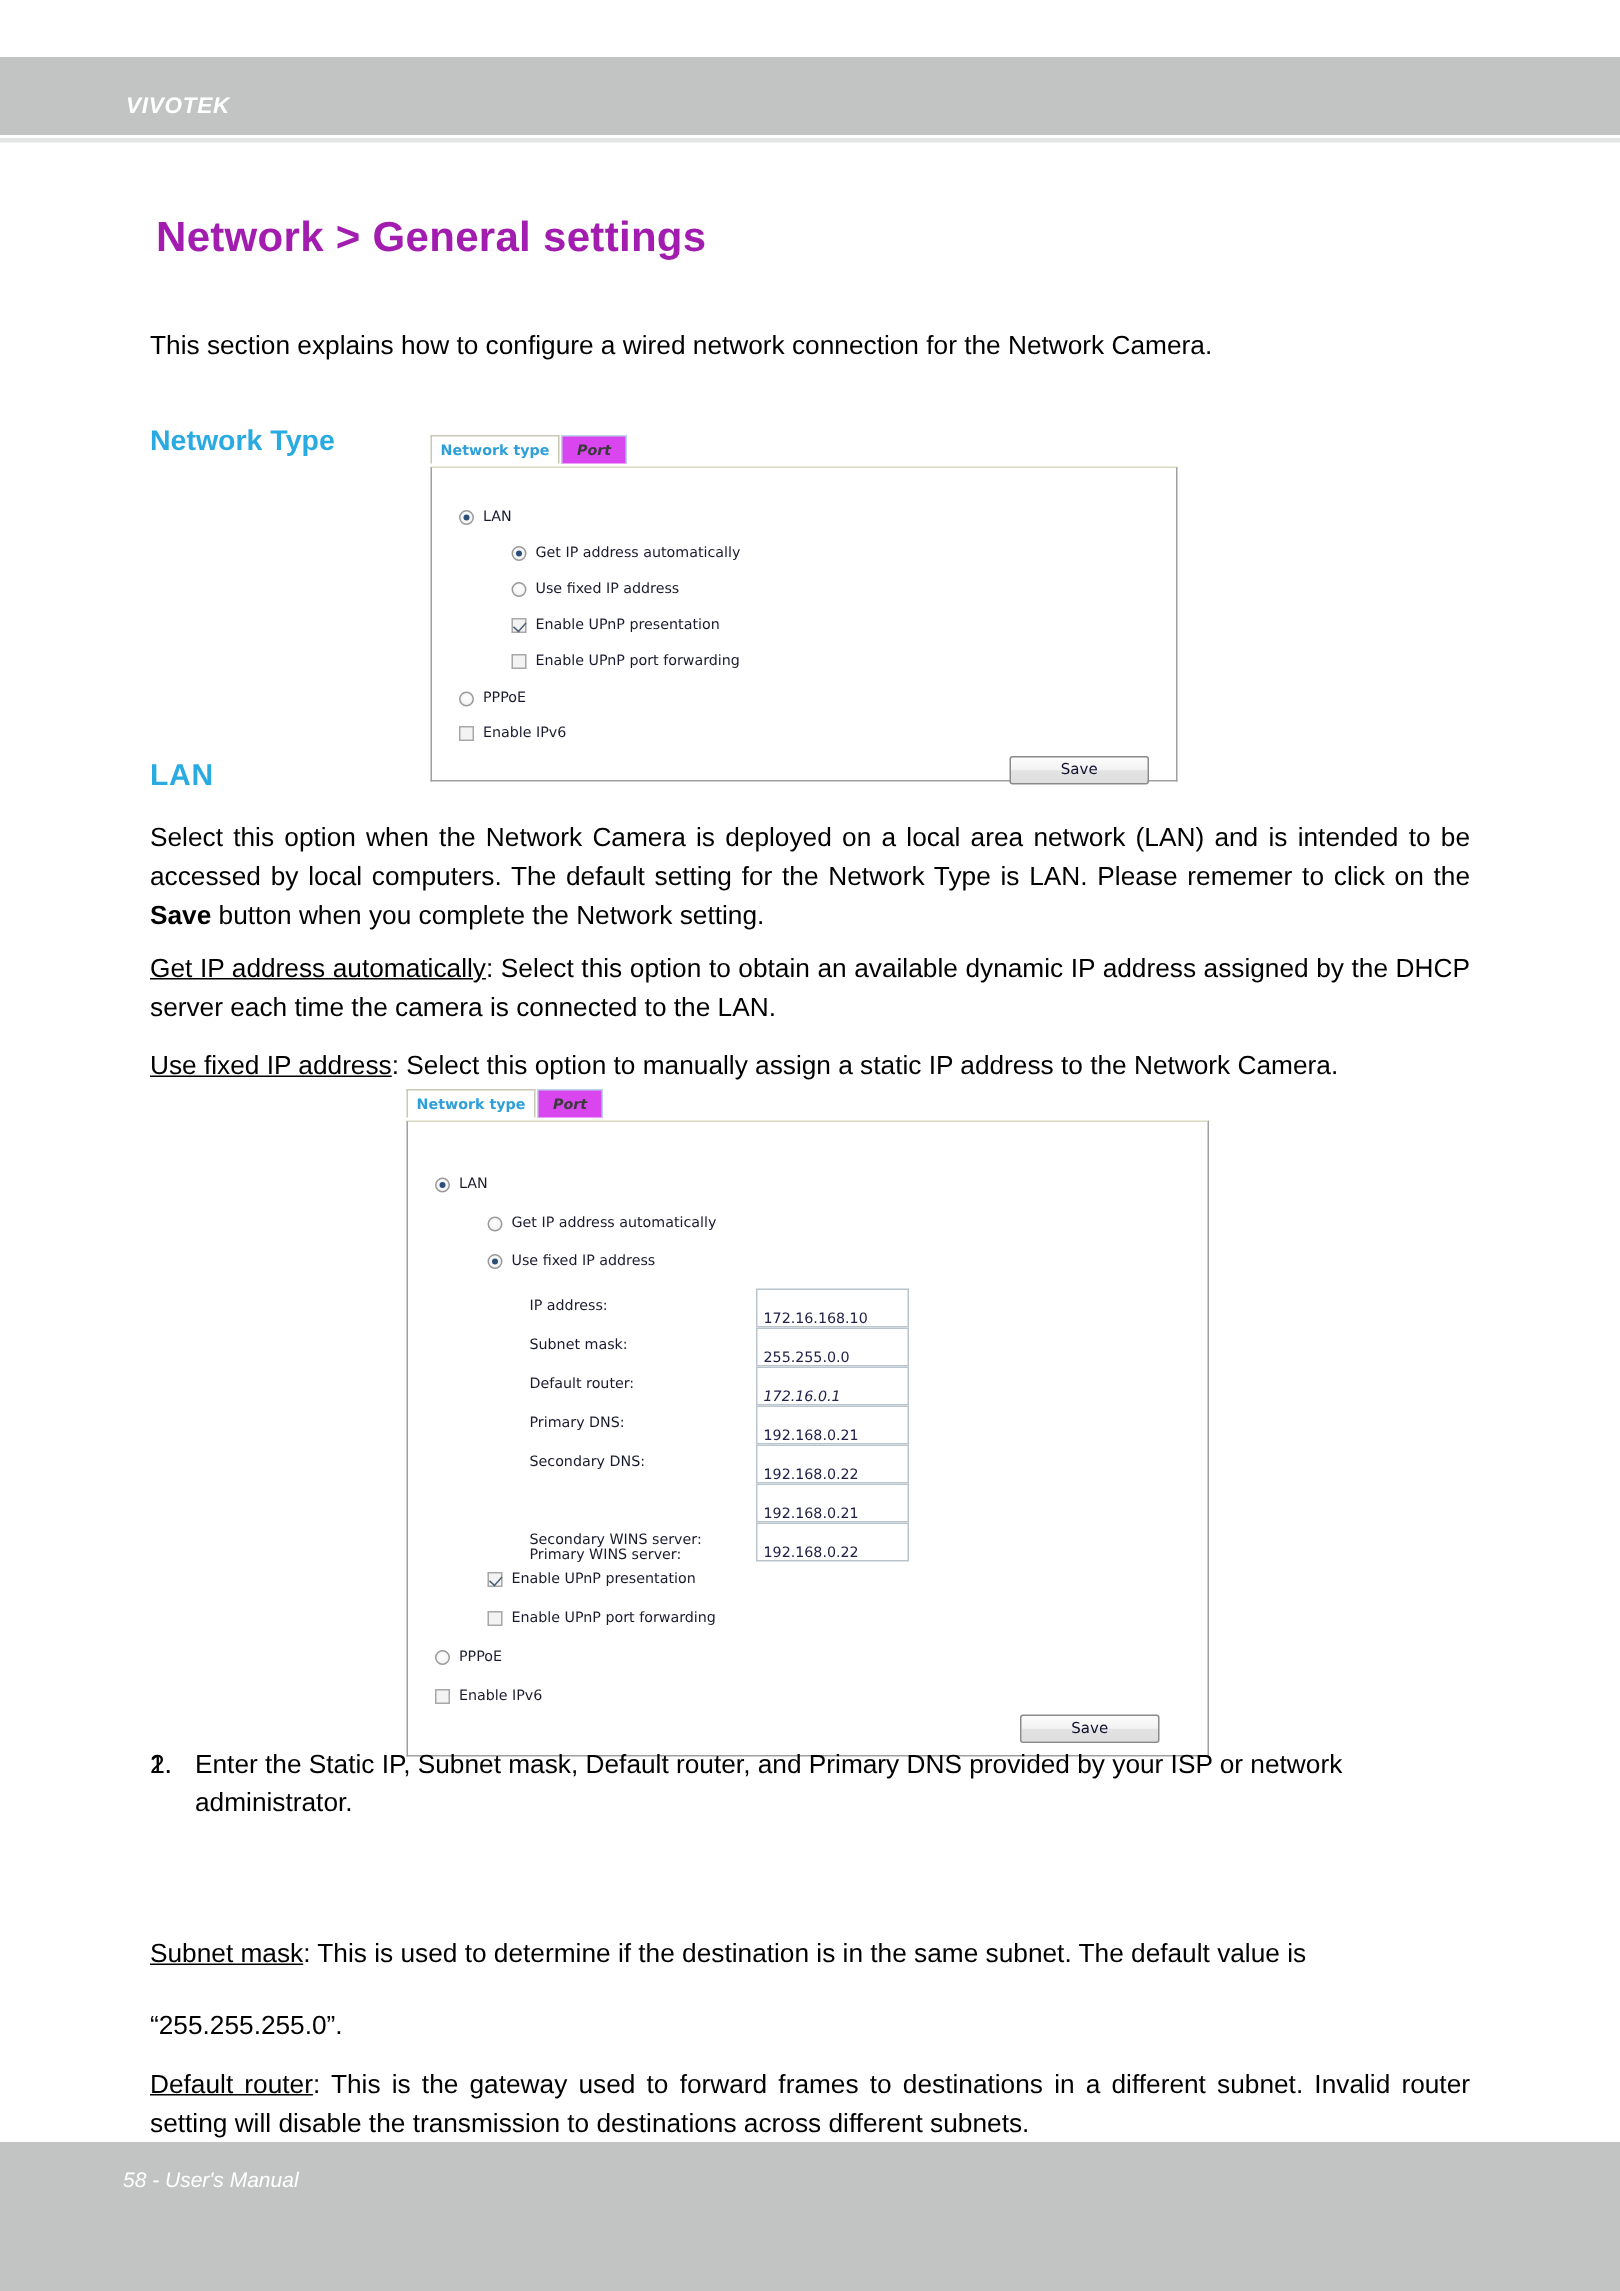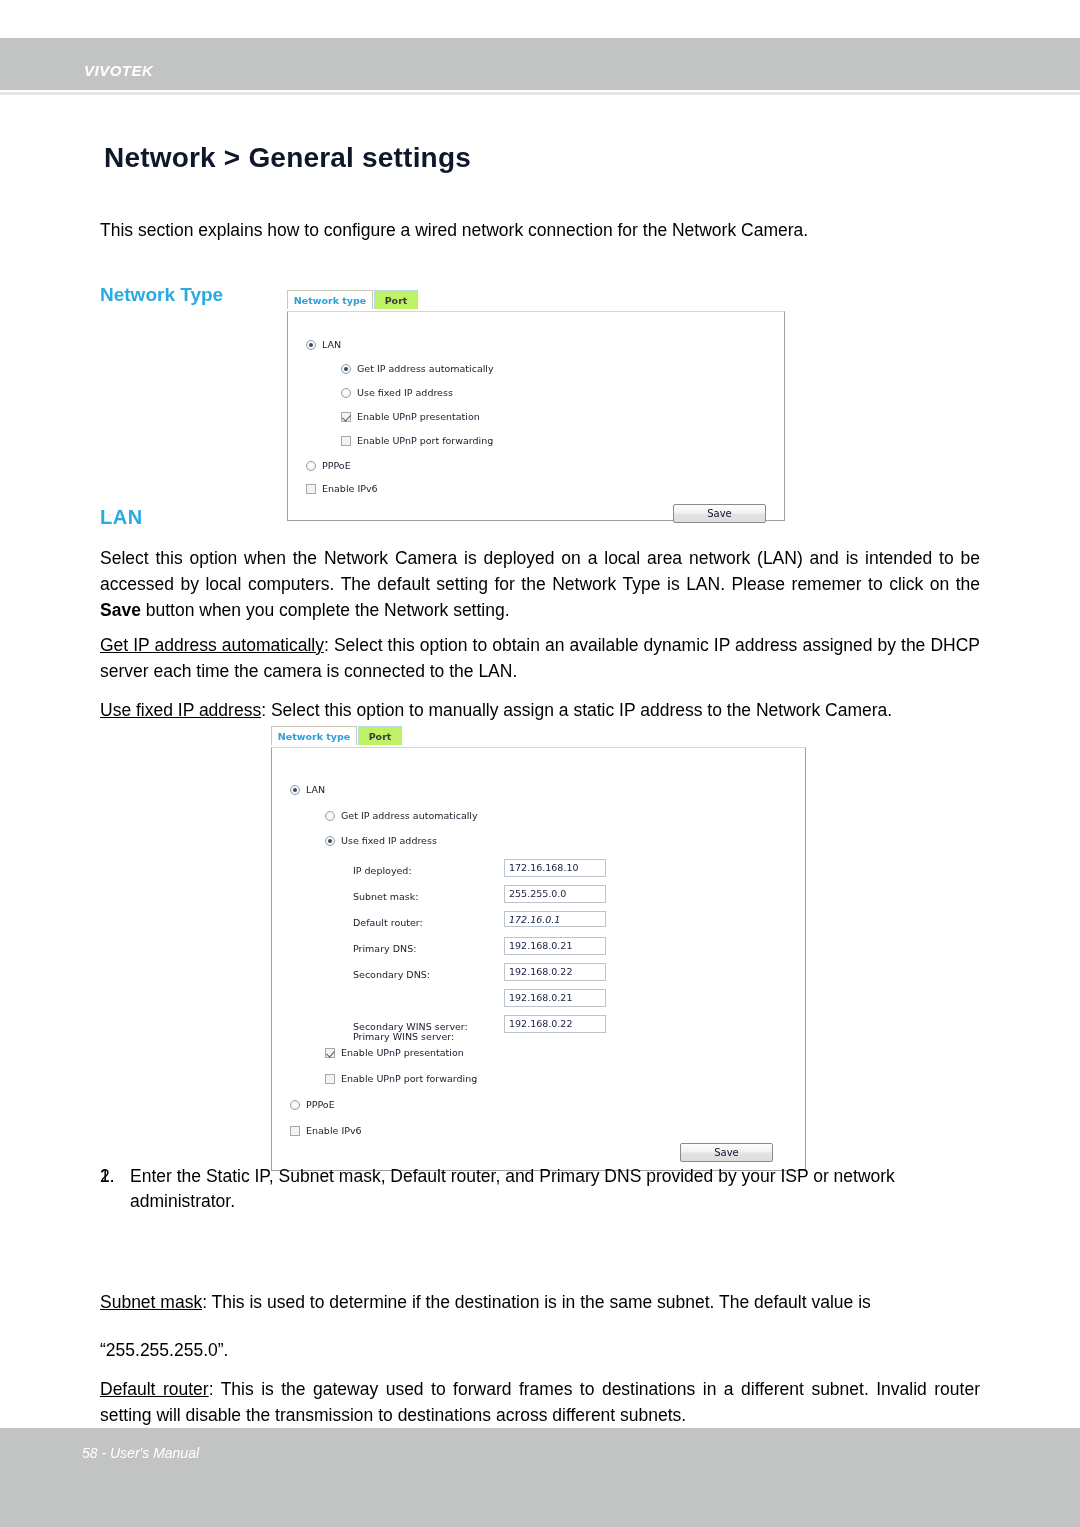--- a/index.html
+++ b/index.html
@@ -57,21 +57,21 @@
   .content {
     position: absolute;
     left: 0; top: 0;
     width: 1080px;
   }
   .page-title {
     position: absolute;
     left: 104px; top: 142px;
     font-size: 28px;
     font-weight: bold;
-    color: #0f172a;
+    color: #a21caf;
     letter-spacing: 0.2px;
   }
   .para {
     position: absolute;
     width: 880px;
     left: 100px;
     font-size: 17.5px;
     line-height: 26px;
     color: #000000;
     text-align: justify;
@@ -117,24 +117,25 @@
     border: 1px solid #c8c8b4;
     border-bottom: none;
     box-sizing: border-box;
   }
   .tab-active {
     background: #ffffff;
     color: #2e9fd8;
     z-index: 3;
   }
   .tab-inactive {
-    background: #bef264;
+    background: #d946ef;
     color: #3a3a3a;
     border-color: #b9d5e6;
     z-index: 2;
+    font-style: italic;
   }
   .panel-box {
     position: relative;
     background: #ffffff;
     border: 1px solid #a0a0a0;
     border-top: 1px solid #d8d8c0;
     box-sizing: border-box;
   }
 
   
@@ -184,21 +185,21 @@
     white-space: nowrap;
     line-height: 10px;
   }
   .txtbox {
     position: absolute;
     box-sizing: border-box;
     border: 1px solid #b9c4cc;
     background: #ffffff;
     font-size: 9.5px;
     color: #22224a;
-    padding: 0 4px;
+    padding: 12px 4px;
     line-height: 16px;
     white-space: nowrap;
     overflow: hidden;
   }
   .savebtn {
     position: absolute;
     box-sizing: border-box;
     border: 1px solid #8a8a8a;
     border-radius: 2px;
     background: linear-gradient(to bottom, #fdfdfd 0%, #f2f2f2 48%, #e3e3e3 52%, #dedede 100%);
@@ -284,21 +285,21 @@
 
       <span class="rad on" style="left:18px; top:37px;"></span>
       <span class="opt-label" style="left:34px; top:37px;">LAN</span>
 
       <span class="rad" style="left:53px; top:63px;"></span>
       <span class="opt-label" style="left:69px; top:63px;">Get IP address automatically</span>
 
       <span class="rad on" style="left:53px; top:88px;"></span>
       <span class="opt-label" style="left:69px; top:88px;">Use fixed IP address</span>
 
-      <span class="fld-label" style="left:81px; top:118px;">IP deployed:</span>
+      <span class="fld-label" style="left:81px; top:118px;">IP address:</span>
       <div class="txtbox" style="left:232px; top:111px; width:102px; height:18px;">172.16.168.10</div>
 
       <span class="fld-label" style="left:81px; top:144px;">Subnet mask:</span>
       <div class="txtbox" style="left:232px; top:137px; width:102px; height:18px;">255.255.0.0</div>
 
       <span class="fld-label" style="left:81px; top:170px;">Default router:</span>
       <div class="txtbox" style="left:232px; top:163px; width:102px; height:16px;font-style:italic;">172.16.0.1</div>
 
       <span class="fld-label" style="left:81px; top:196px;">Primary DNS:</span>
       <div class="txtbox" style="left:232px; top:189px; width:102px; height:18px;">192.168.0.21</div>

